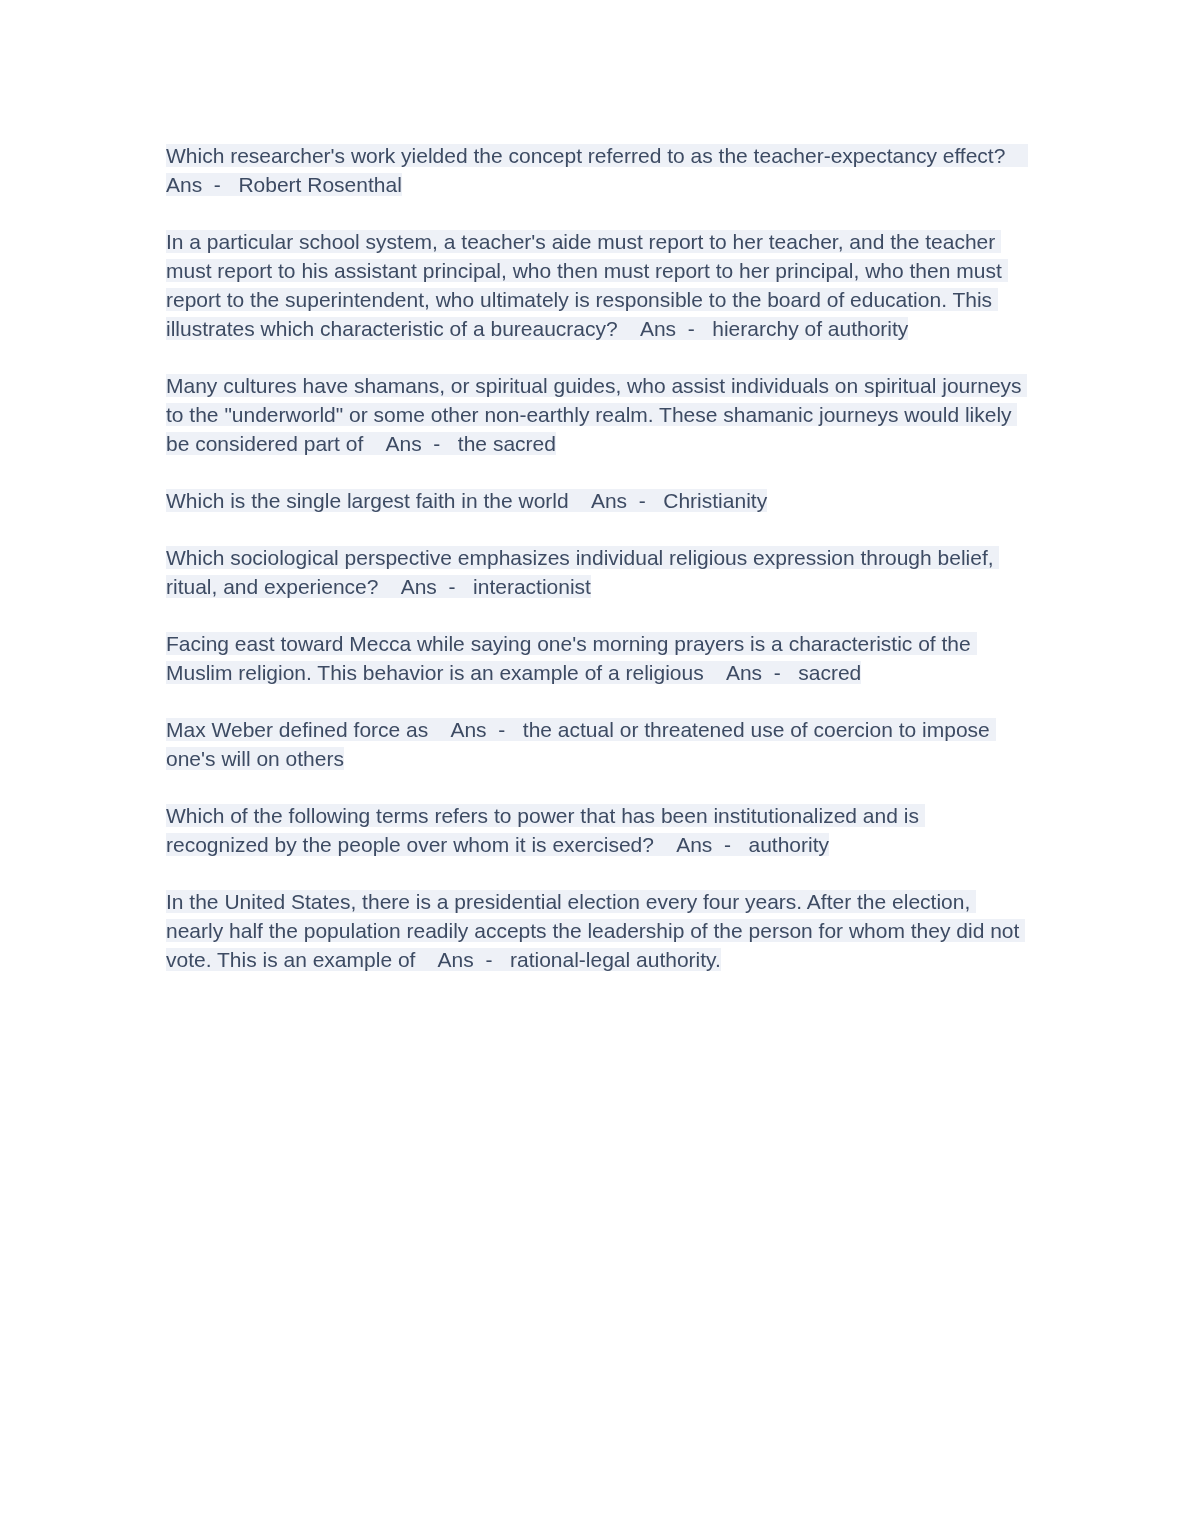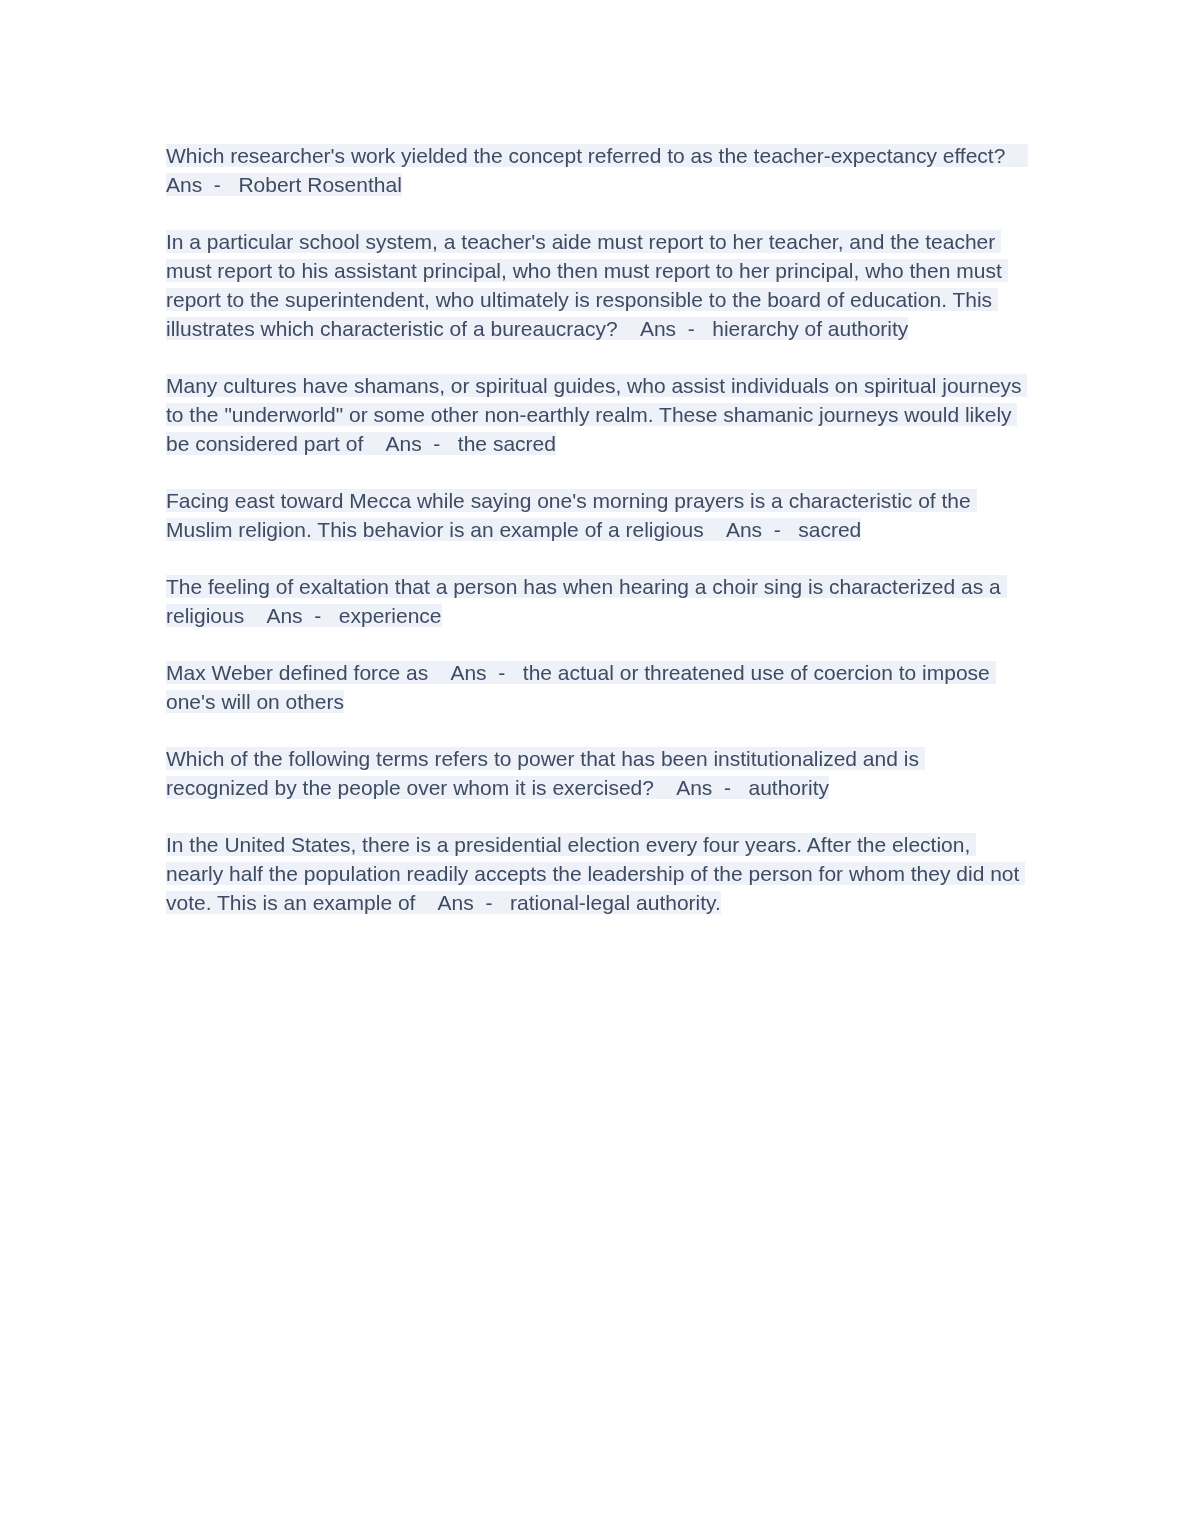--- a/index.html
+++ b/index.html
@@ -35,19 +35,20 @@
   .hl span { background: transparent; }
 </style>
 </head>
 <body>
 
 <div class="page">
   <div id="qa-list">
       <p class="qa"><span class="hl"><span>Which researcher's work yielded the concept referred to as the teacher-expectancy effect?</span>    <span>Ans</span>  <span>-</span>   <span>Robert Rosenthal</span></span></p>
       <p class="qa"><span class="hl"><span>In a particular school system, a teacher's aide must report to her teacher, and the teacher must report to his assistant principal, who then must report to her principal, who then must report to the superintendent, who ultimately is responsible to the board of education. This illustrates which characteristic of a bureaucracy?</span>    <span>Ans</span>  <span>-</span>   <span>hierarchy of authority</span></span></p>
       <p class="qa"><span class="hl"><span>Many cultures have shamans, or spiritual guides, who assist individuals on spiritual journeys to the "underworld" or some other non-earthly realm. These shamanic journeys would likely be considered part of</span>    <span>Ans</span>  <span>-</span>   <span>the sacred</span></span></p>
+      <p class="qa"><span class="hl"><span>Which is the single largest faith in the world</span>    <span>Ans</span>  <span>-</span>   <span>Christianity</span></span></p>
+      <p class="qa"><span class="hl"><span>Which sociological perspective emphasizes individual religious expression through belief, ritual, and experience?</span>    <span>Ans</span>  <span>-</span>   <span>interactionist</span></span></p>
       <p class="qa"><span class="hl"><span>Facing east toward Mecca while saying one's morning prayers is a characteristic of the Muslim religion. This behavior is an example of a religious</span>    <span>Ans</span>  <span>-</span>   <span>sacred</span></span></p>
-      <p class="qa"><span class="hl"><span>The feeling of exaltation that a person has when hearing a choir sing is characterized as a religious</span>    <span>Ans</span>  <span>-</span>   <span>experience</span></span></p>
       <p class="qa"><span class="hl"><span>Max Weber defined force as</span>    <span>Ans</span>  <span>-</span>   <span>the actual or threatened use of coercion to impose one's will on others</span></span></p>
       <p class="qa"><span class="hl"><span>Which of the following terms refers to power that has been institutionalized and is recognized by the people over whom it is exercised?</span>    <span>Ans</span>  <span>-</span>   <span>authority</span></span></p>
       <p class="qa"><span class="hl"><span>In the United States, there is a presidential election every four years. After the election, nearly half the population readily accepts the leadership of the person for whom they did not vote. This is an example of</span>    <span>Ans</span>  <span>-</span>   <span>rational-legal authority.</span></span></p>
     </div>
 </div>
 
 </body></html>

